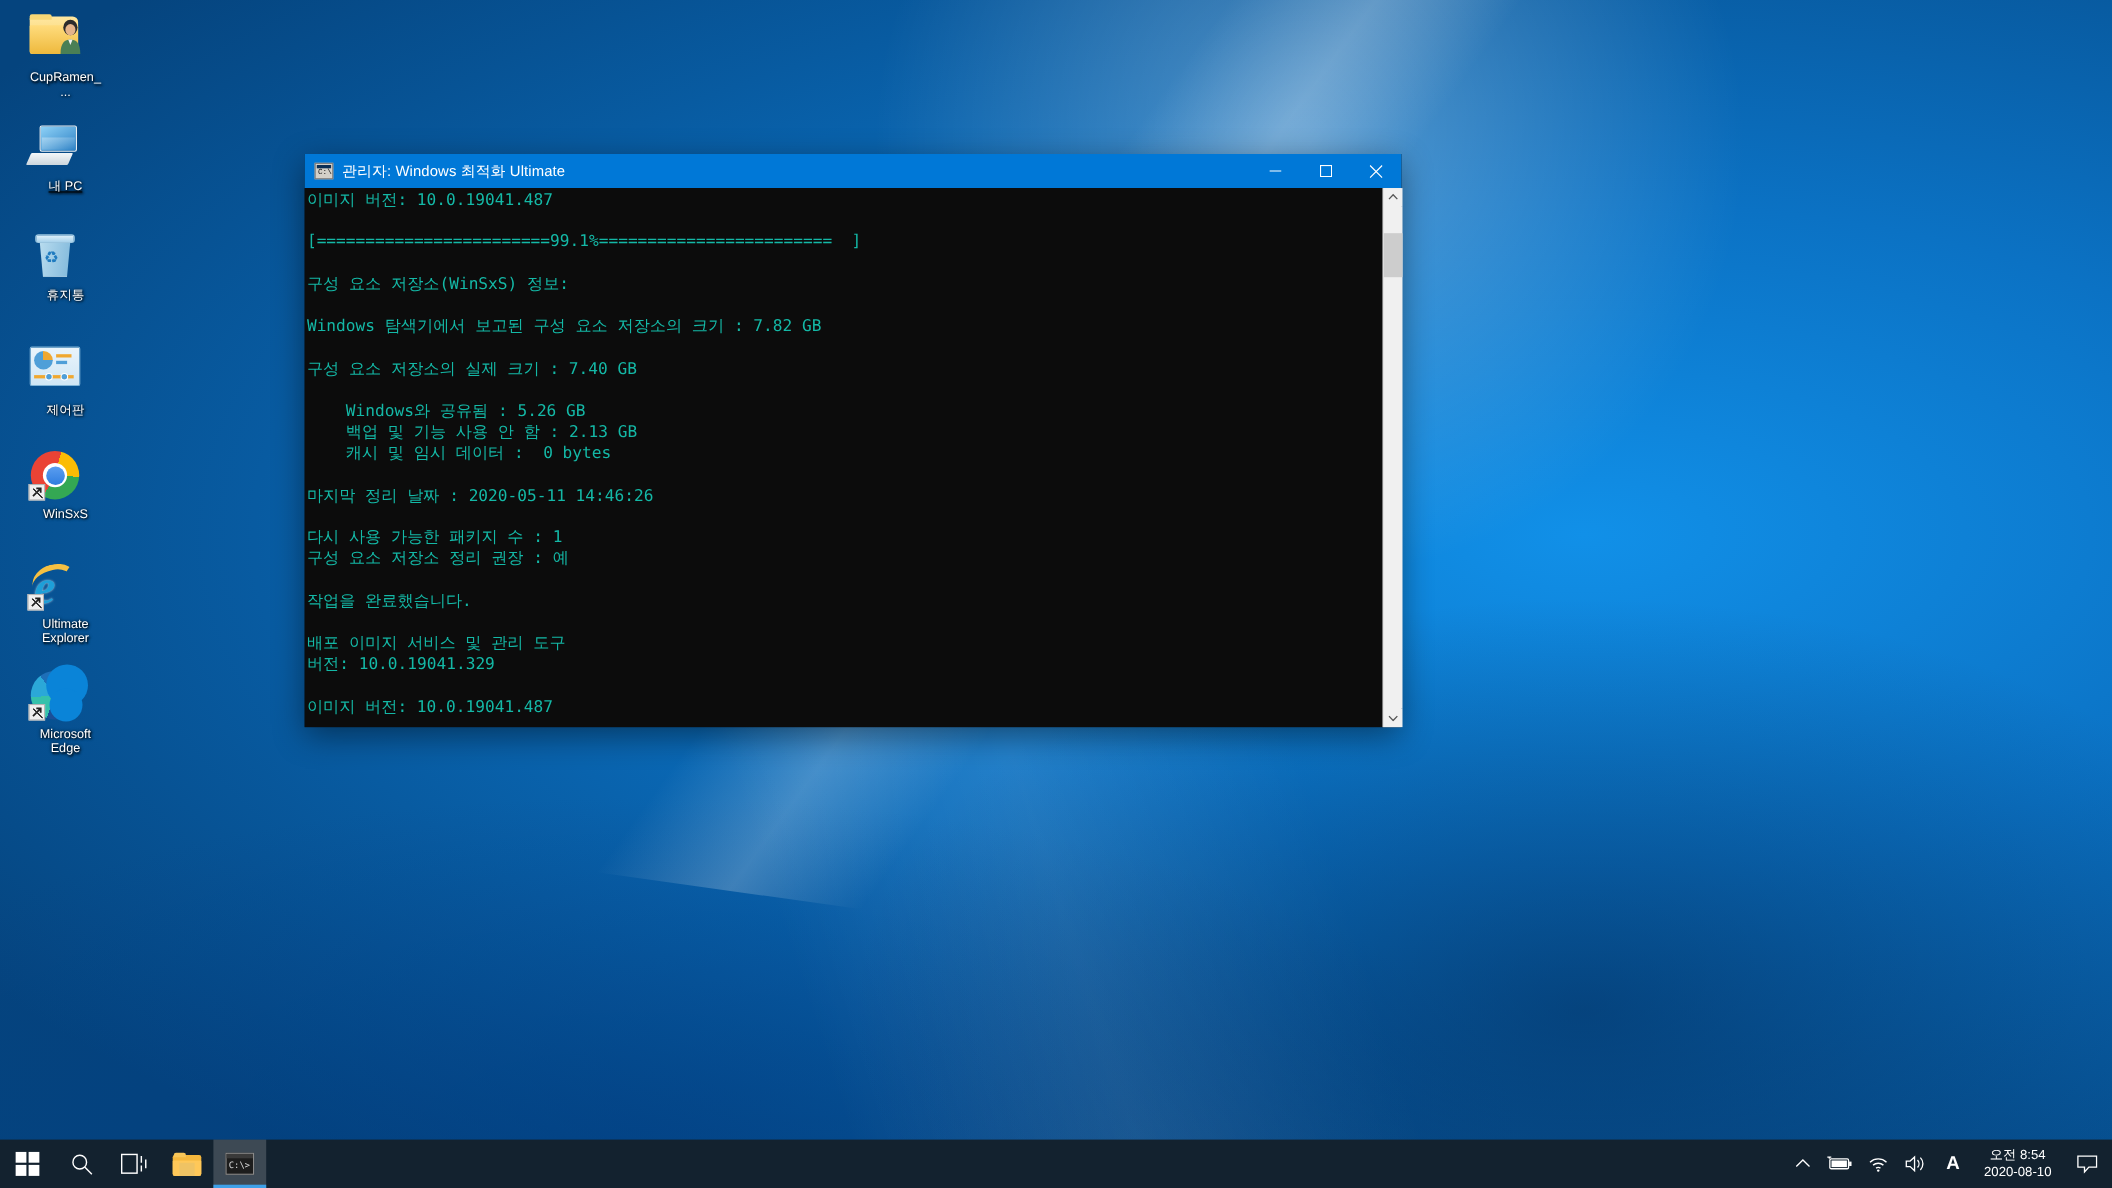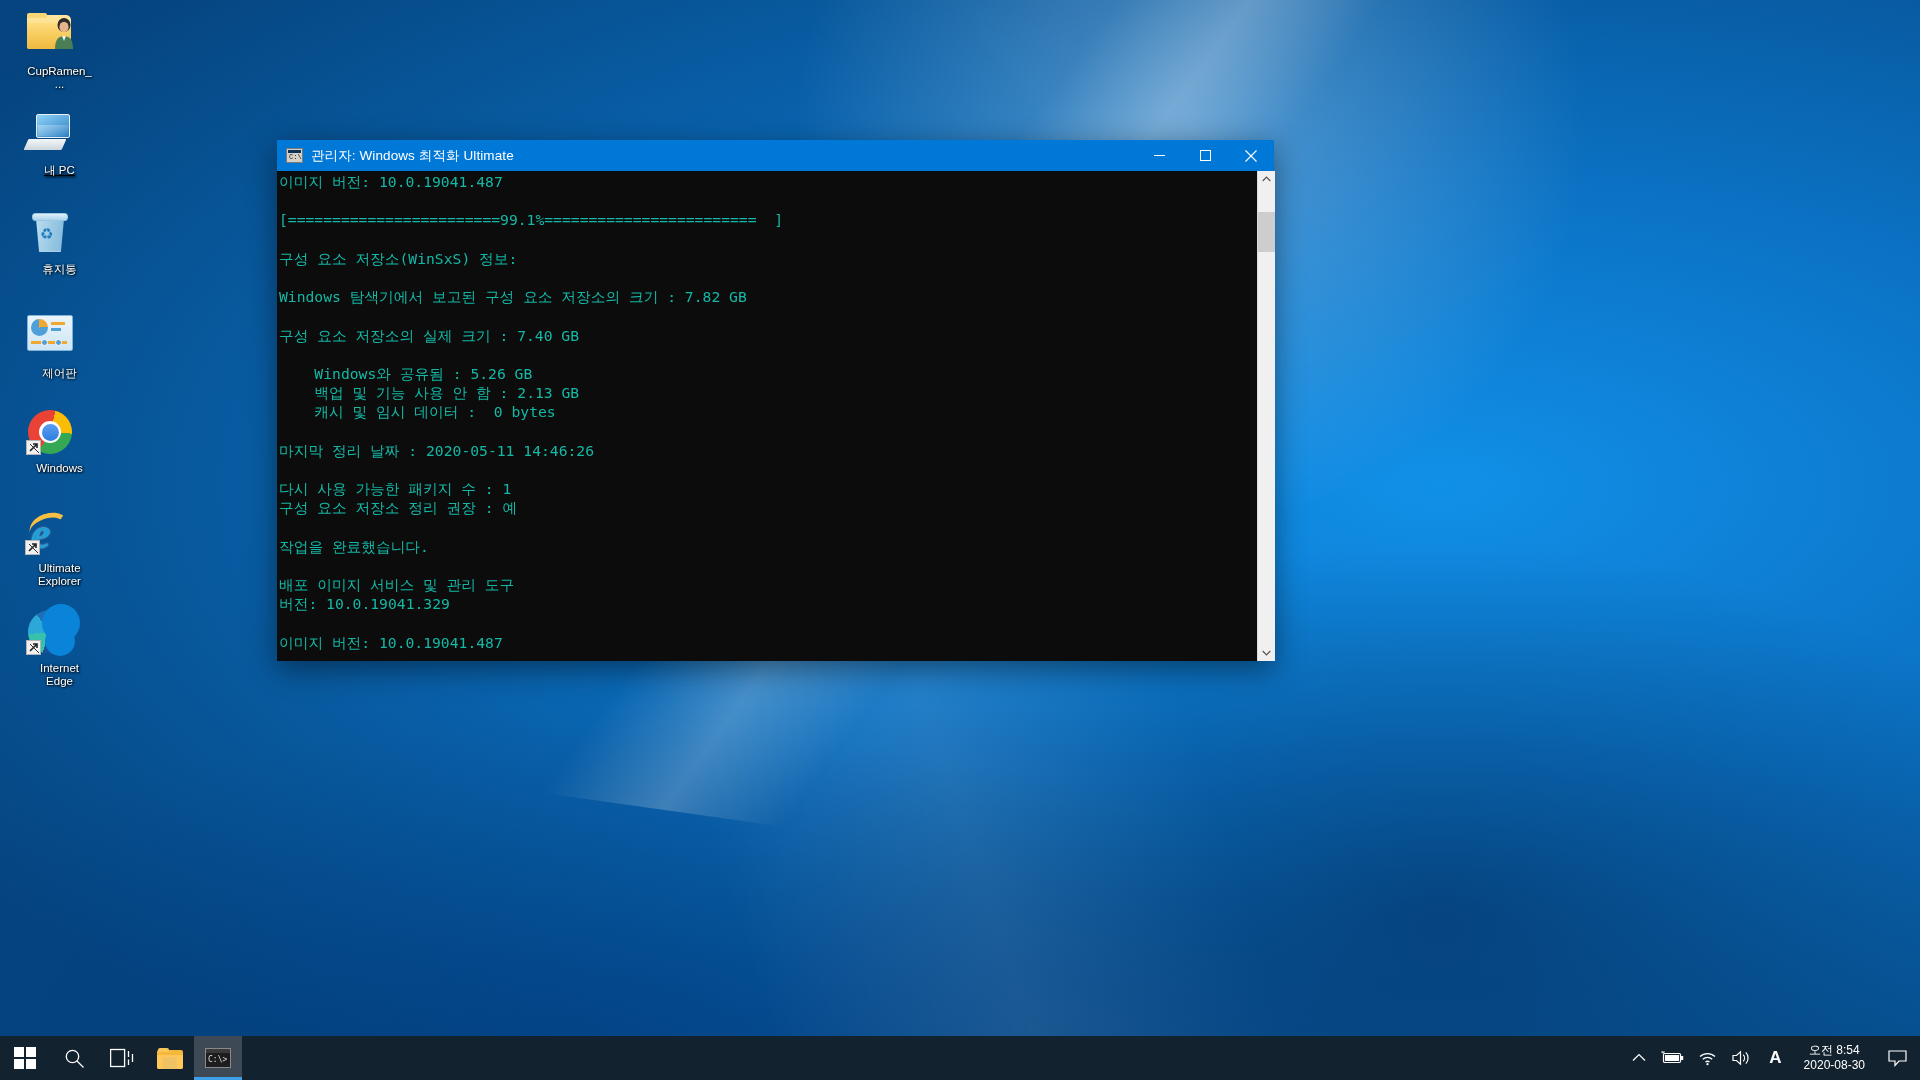--- a/index.html
+++ b/index.html
@@ -376,21 +376,21 @@
         <div class="ring2"></div>
           <div class="inner"></div>
           <div class="blue"></div>
         <div class="shortcut-arrow">
           <svg width="11" height="11" viewBox="0 0 11 11">
               <path d="M2 9 L9 2 M5 2 L9 2 L9 6" stroke="#222" stroke-width="1.6" fill="none"></path>
             </svg>
         </div>
       </div>
     </div>
-    <div class="label">Windows</div>
+    <div class="label">WinSxS</div>
   </div>
 
   <div class="desk-icon" style="left:8px; top:508px;">
     <div class="glyphbox">
       <div class="ic-ie">
         <div class="e">e</div>
           <div class="swirl"></div>
         <div class="shortcut-arrow">
           <svg width="11" height="11" viewBox="0 0 11 11">
               <path d="M2 9 L9 2 M5 2 L9 2 L9 6" stroke="#222" stroke-width="1.6" fill="none"></path>
@@ -407,21 +407,21 @@
         <div class="crescent"></div>
           <div class="cut"></div>
           <div class="cut2"></div>
         <div class="shortcut-arrow">
           <svg width="11" height="11" viewBox="0 0 11 11">
               <path d="M2 9 L9 2 M5 2 L9 2 L9 6" stroke="#222" stroke-width="1.6" fill="none"></path>
             </svg>
         </div>
       </div>
     </div>
-    <div class="label">Internet Edge</div>
+    <div class="label">Microsoft Edge</div>
   </div>
 </div>
 
 <div id="cmd-window">
 
   <div id="cmd-titlebar">
     <div class="tb-icon">
         <span class="prompt">C:\</span>
       </div>
     <div id="cmd-title-text">관리자:  Windows 최적화 Ultimate</div>
@@ -532,21 +532,21 @@
     <div class="tray-item">
       <svg width="21" height="16" viewBox="0 0 21 16">
         <path d="M2 5.5 L5.5 5.5 L9.5 1.8 L9.5 14.2 L5.5 10.5 L2 10.5 Z" stroke="#fff" stroke-width="1.2" fill="none"></path>
         <path d="M12.2 4.6 A5 5 0 0 1 12.2 11.4" stroke="#fff" stroke-width="1.2" fill="none"></path>
         <path d="M14.8 2.4 A8 8 0 0 1 14.8 13.6" stroke="#fff" stroke-width="1.2" fill="none"></path>
       </svg>
     </div>
     <div class="tray-item" id="tray-ime">A</div>
     <div id="tray-clock">
       <div>오전 8:54</div>
-      <div>2020-08-30</div>
+      <div>2020-08-10</div>
     </div>
     <div class="tray-item" id="tray-action">
       <svg width="19" height="17" viewBox="0 0 19 17">
         <path d="M1 1 L18 1 L18 11 L11 11 L7 15.5 L7 11 L1 11 Z" stroke="#fff" stroke-width="1.2" fill="none"></path>
       </svg>
     </div>
   </div>
 </div>
 
 </body></html>

